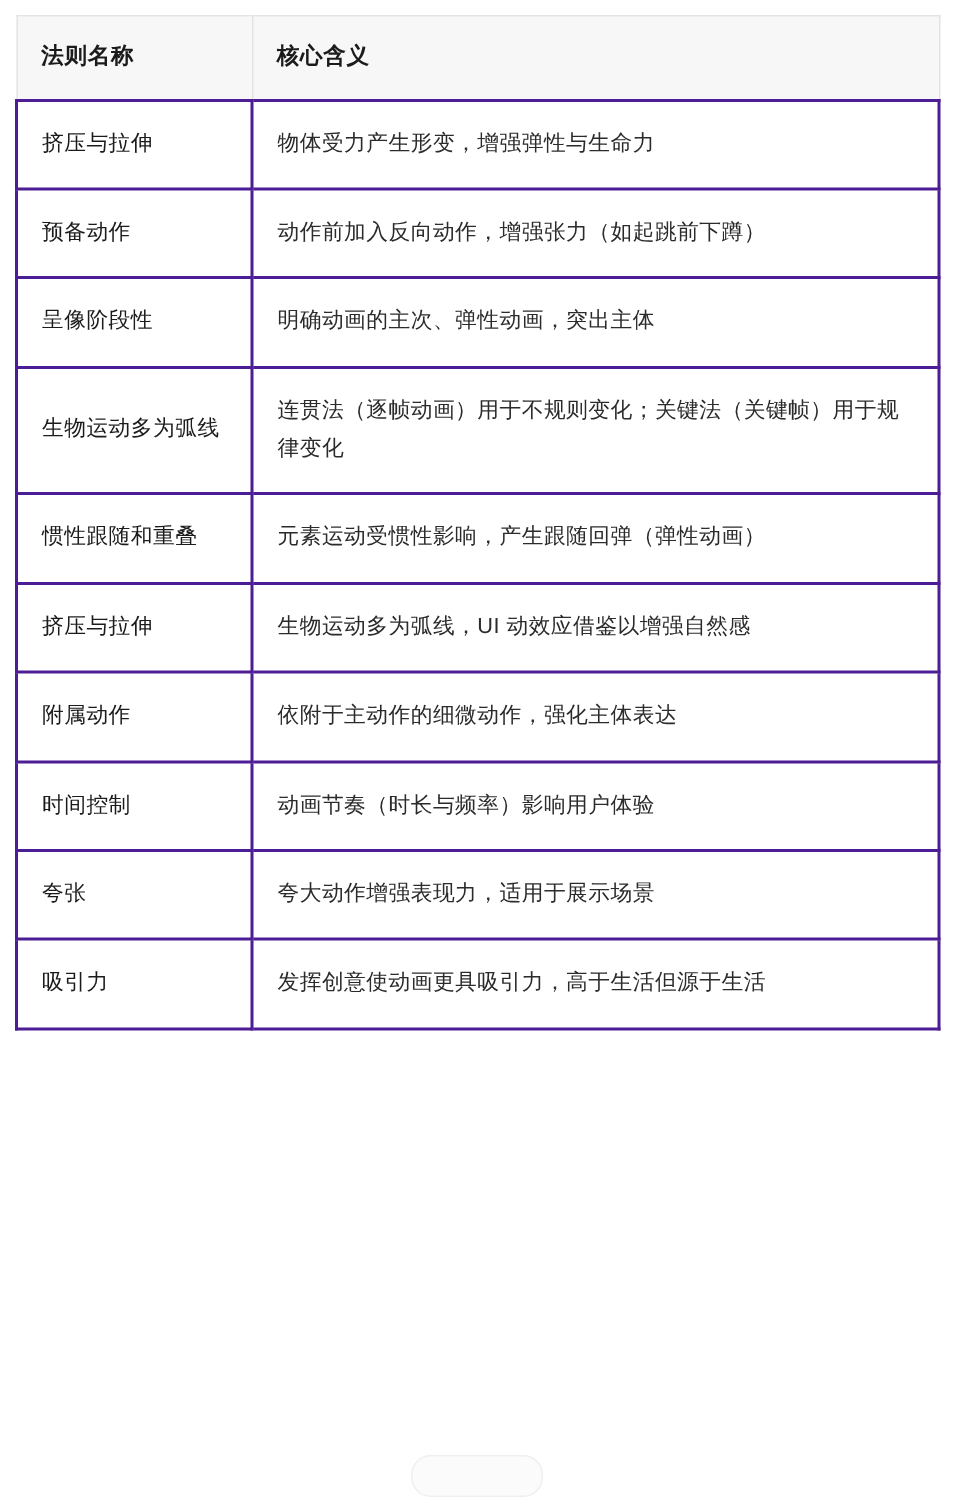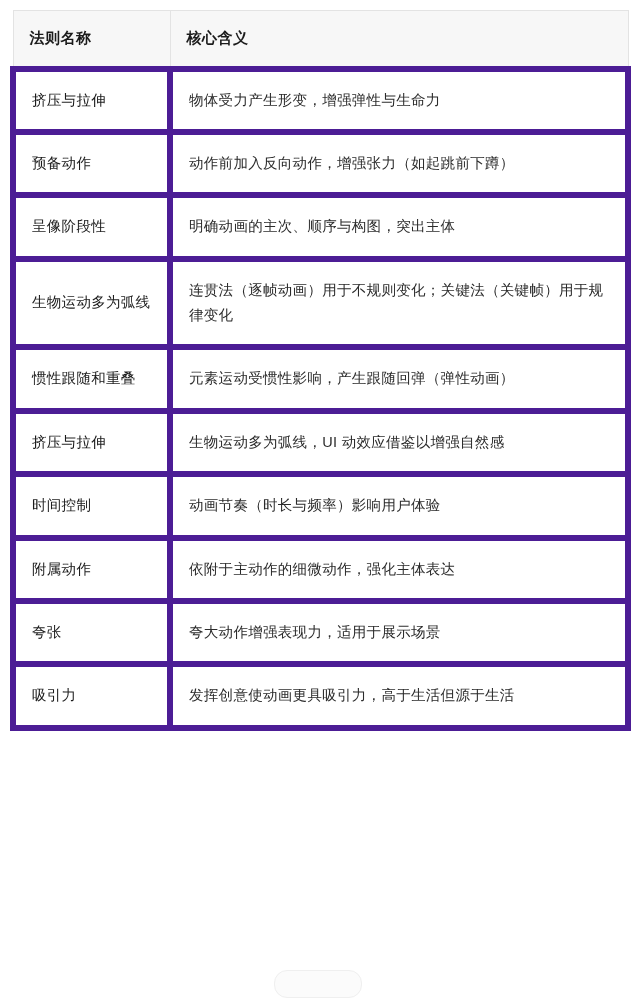--- a/index.html
+++ b/index.html
@@ -36,21 +36,21 @@
     text-align: left;
     font-weight: bold;
     font-size: 15px;
     color: #1b1b1b;
     padding: 16px 16px;
     border: 1px solid #e3e3e3;
     line-height: 1.5;
     letter-spacing: 0.5px;
   }
   table.principles tbody td {
-    border: 6px solid #4c1d95;
+    border: 2px solid #4c1d95;
     padding: 16px 16px;
     font-size: 14.5px;
     line-height: 1.75;
     color: #2b2b2b;
     vertical-align: middle;
     letter-spacing: 0.3px;
     word-break: break-word;
   }
   table.principles tbody td.name {
     color: #1b1b1b;
@@ -95,41 +95,41 @@
       <tr>
         <td class="name">挤压与拉伸</td>
         <td>物体受力产生形变，增强弹性与生命力</td>
       </tr>
       <tr>
         <td class="name">预备动作</td>
         <td>动作前加入反向动作，增强张力（如起跳前下蹲）</td>
       </tr>
       <tr>
         <td class="name">呈像阶段性</td>
-        <td>明确动画的主次、顺序与构图，突出主体</td>
+        <td>明确动画的主次、弹性动画，突出主体</td>
       </tr>
       <tr class="row-tall">
         <td class="name">生物运动多为弧线</td>
         <td>连贯法（逐帧动画）用于不规则变化；关键法（关键帧）用于规律变化</td>
       </tr>
       <tr>
         <td class="name">惯性跟随和重叠</td>
         <td>元素运动受惯性影响，产生跟随回弹（弹性动画）</td>
       </tr>
       <tr>
         <td class="name">挤压与拉伸</td>
         <td>生物运动多为弧线，UI 动效应借鉴以增强自然感</td>
       </tr>
       <tr>
+        <td class="name">附属动作</td>
+        <td>依附于主动作的细微动作，强化主体表达</td>
+      </tr>
+      <tr>
         <td class="name">时间控制</td>
         <td>动画节奏（时长与频率）影响用户体验</td>
-      </tr>
-      <tr>
-        <td class="name">附属动作</td>
-        <td>依附于主动作的细微动作，强化主体表达</td>
       </tr>
       <tr>
         <td class="name">夸张</td>
         <td>夸大动作增强表现力，适用于展示场景</td>
       </tr>
       <tr>
         <td class="name">吸引力</td>
         <td>发挥创意使动画更具吸引力，高于生活但源于生活</td>
       </tr>
     </tbody>

